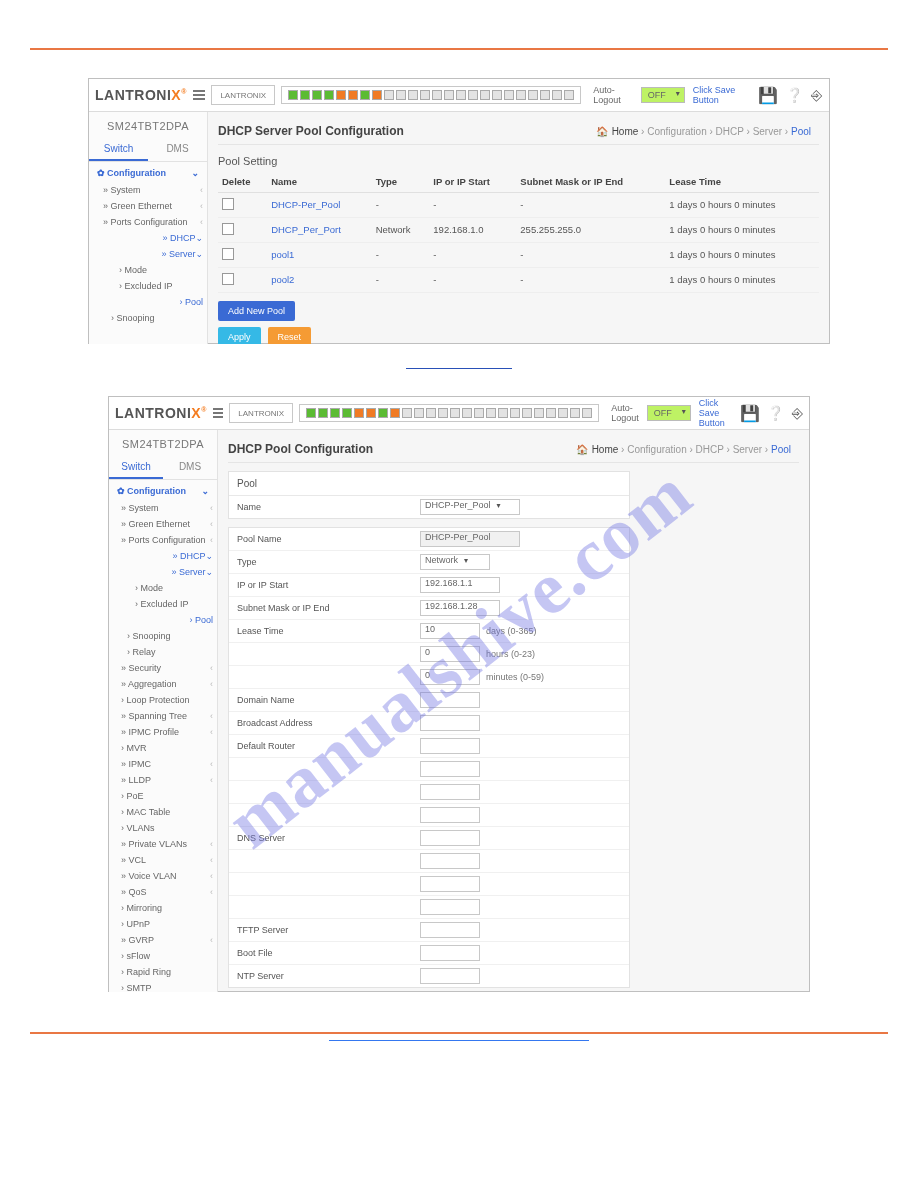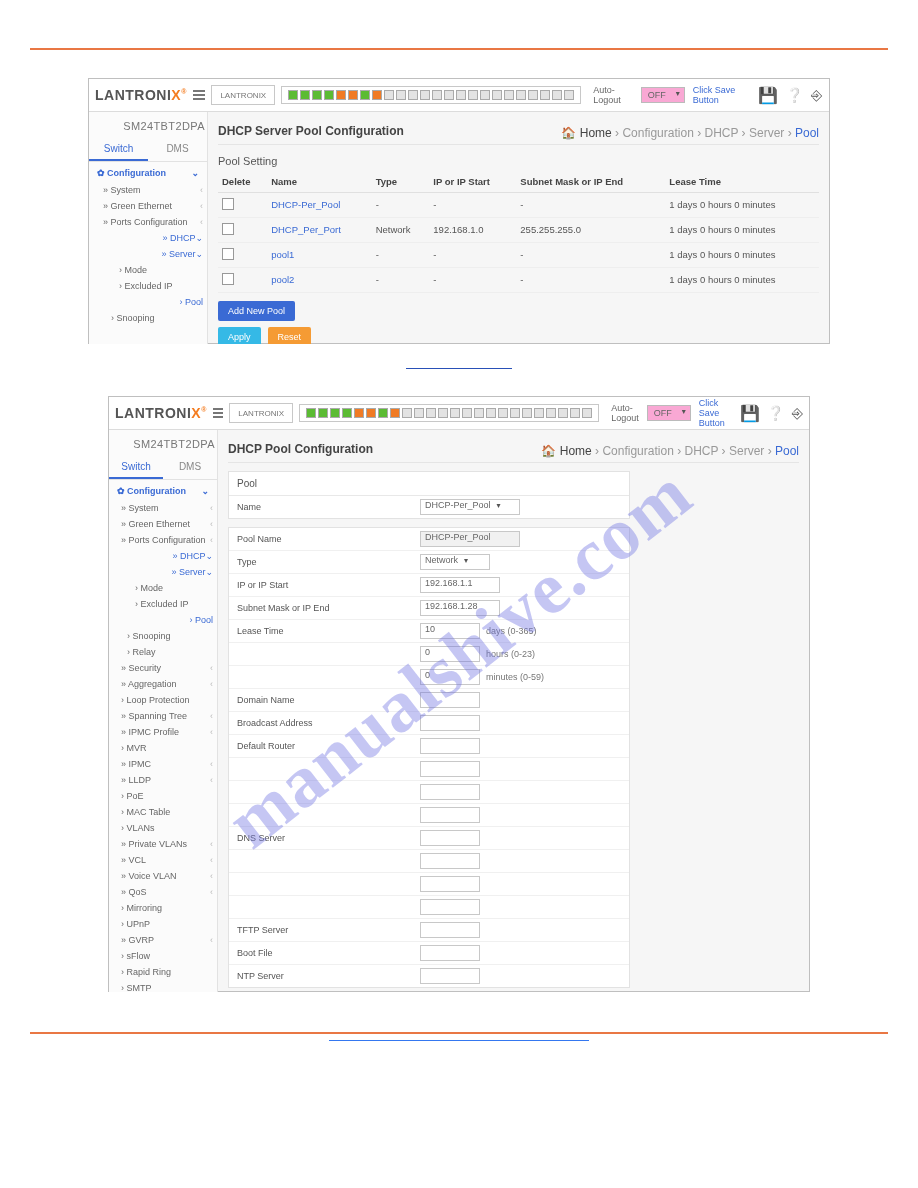--- a/index.html
+++ b/index.html
@@ -49,44 +49,44 @@
     display:inline-flex; align-items:center; height:14px;
   }
   .port-panel{
     border:1px solid #c8c8c8; padding:3px 6px; display:flex; gap:2px; align-items:center;
   }
   .port{width:8px;height:8px;border:1px solid #aaa;background:#e3e3e3;}
   .port.g{background:#5bbb33;}
   .port.o{background:#f07b25;}
   .hdr-spacer{flex:1;}
   .hdr-right{display:flex;align-items:center;gap:8px;font-size:9px;color:#666;}
-  .select-box{border:1px solid #bbb;padding:2px 18px 2px 6px;font-size:9px;position:relative;background:#f9a8d4;}
+  .select-box{border:1px solid #bbb;padding:2px 18px 2px 6px;font-size:9px;position:relative;background:#bef264;}
   .select-box::after{content:"▾";position:absolute;right:4px;top:1px;font-size:8px;color:#555;}
   .link-blue{color:#3a6ad4;cursor:pointer;}
   .save-icon{color:#3a6ad4;font-size:16px;}
   .icon-btn{color:#555;font-size:14px;width:16px;text-align:center;cursor:pointer;}
 
   
   .body-row{display:flex;height:calc(100% - 32px);}
   .sidebar{width:118px;background:#fbfbfb;border-right:1px solid #e2e2e2;font-size:9px;color:#555;overflow:hidden;}
-  .model{ text-align:right;font-size:11px;color:#777;padding:8px 2px 6px;letter-spacing:0.4px;}
+  .model{ text-align:center;font-size:11px;color:#777;padding:8px 2px 6px;letter-spacing:0.4px;}
   .tabs{display:flex;border-bottom:1px solid #e2e2e2;}
   .tab{flex:1;text-align:center;padding:5px 0;font-size:10px;color:#888;cursor:pointer;}
   .tab.active{color:#3a6ad4;border-bottom:2px solid #3a6ad4;}
   .nav-section{color:#3a6ad4;padding:6px 8px 4px;font-weight:600;display:flex;justify-content:space-between;}
   .nav-section .chev{color:#3a6ad4;}
   .nav-item{padding:3px 4px 3px 14px;display:flex;justify-content:space-between;color:#666;cursor:pointer;}
   .nav-item .chev{color:#bbb;}
   .nav-item.blue{color:#3a6ad4;justify-content:flex-end;}
   .nav-sub{padding-left:22px;}
   .nav-sub2{padding-left:30px;}
 
   .content{flex:1;padding:6px 10px;position:relative;overflow:hidden;}
   h2.page-title{font-size:12px;font-weight:600;color:#444;margin:6px 0 4px;}
-  .crumb{position:absolute;right:10px;top:14px;font-size:12px;color:#999;}
+  .crumb{position:absolute;right:18px;top:14px;font-size:10px;color:#999;}
   .crumb .home{color:#444;}
   .crumb .last{color:#3a6ad4;}
   .sec-title{font-size:11px;color:#555;margin:10px 0 4px;}
 
   table.pool{width:100%;border-collapse:collapse;font-size:9.5px;}
   table.pool th{ text-align:left;font-weight:600;color:#444;padding:5px 4px;border-bottom:1px solid #e0e0e0;}
   table.pool td{ padding:5px 4px;border-bottom:1px solid #eee;color:#555;}
   table.pool td.link{color:#3a6ad4;cursor:pointer;}
   .cb{display:inline-block;width:10px;height:10px;border:1px solid #999;background:#fff;}
 

